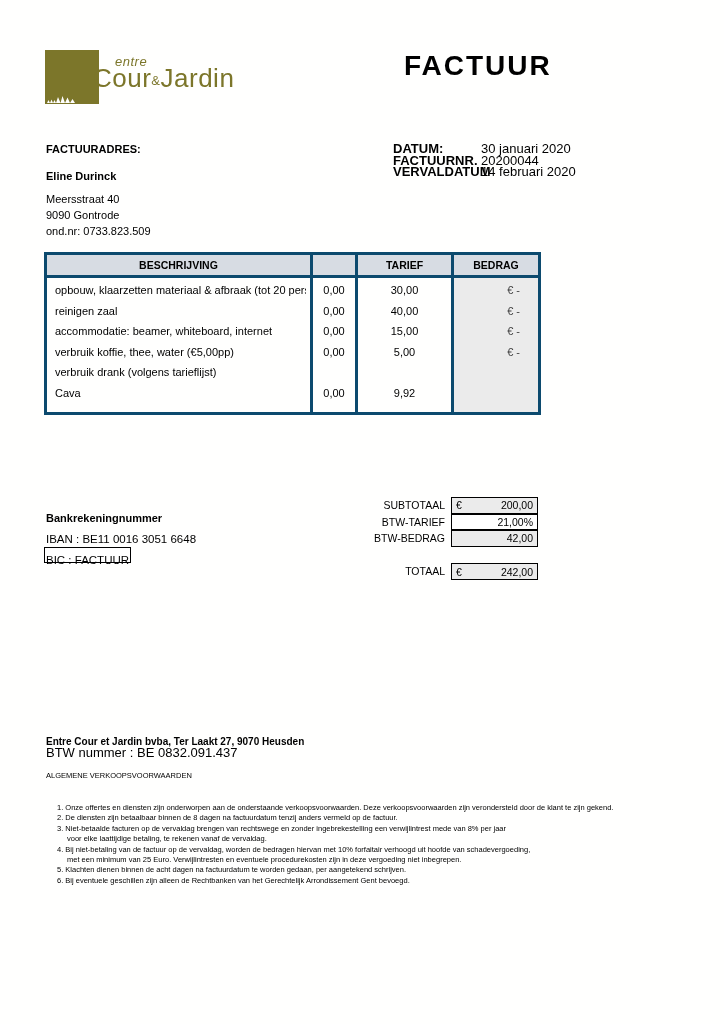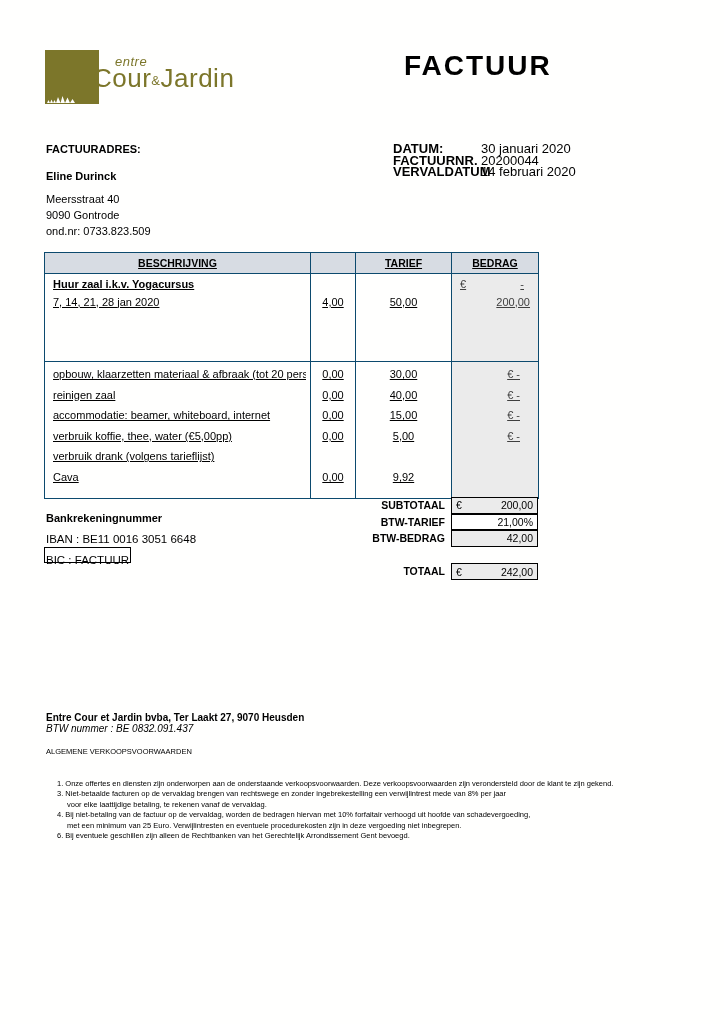--- a/index.html
+++ b/index.html
@@ -34,59 +34,59 @@
   .meta{position:absolute;left:368px;top:143px;font-size:13px;margin-left:25px;}
   .meta-row{display:flex;line-height:11.5px;}
   .meta-label{width:88px;font-weight:bold;}
   .meta-value{}
   
   .inv-table{
     position:absolute;left:44px;top:252px;
     border-collapse:collapse;table-layout:fixed;width:494px;
     font-size:11px;
   }
-  .inv-table td,.inv-table th{border:1px solid #0c4a6e;padding:4px;vertical-align:top;box-sizing:border-box;text-decoration:underline;}
+  .inv-table td,.inv-table th{border:3px solid #0c4a6e;padding:4px;vertical-align:top;box-sizing:border-box;}
   .inv-table th{
     height:17px;background:#d7dce3;
     font-size:10.5px;font-weight:bold;text-align:center;vertical-align:middle;
   }
   .col-desc{width:266px;} .col-qty{width:45px;} .col-rate{width:96px;} .col-amt{width:87px;}
   .cell-amt{background:#ebebeb;color:#3f3f3f;}
   .b1 td{height:88px;}
   .b2 td{height:137px;}
   .b1 .ln{height:17.5px;line-height:17.5px;overflow:hidden;}
   .b2 .ln{height:20.6px;line-height:20.6px;overflow:hidden;}
   .b1 td, .b2 td{padding-top:2px;}
   .ln-desc{padding-left:4px;padding-right:2px;white-space:nowrap;}
   .ln-bold{font-weight:bold;}
   .ln-center{text-align:center;}
   .ln-right{text-align:right;padding-right:14px;}
   .ln-amt-split{display:flex;justify-content:space-between;padding:0 10px 0 4px;}
   .ln-amt-num{text-align:right;padding-right:4px;}
   
   .totals{position:absolute;left:44px;top:497px;width:494px;font-size:10.5px;}
   .t-row{display:flex;align-items:stretch;height:16.6px;}
-  .t-label{width:401px;text-align:right;padding-right:6px;font-weight:bold;line-height:16.6px;}
+  .t-label{width:401px;text-align:right;padding-right:6px;font-weight:normal;line-height:16.6px;}
   .t-box{
     width:87px;box-sizing:border-box;border:1px solid #000;
     display:flex;justify-content:space-between;align-items:center;
     padding:0 4px;background:#fff;
   }
   .t-box.filled{background:#ebebeb;}
   .t-sym{}
   .t-val{margin-left:auto;}
   .t-val.bold{font-weight:normal;}
   
   .bank{position:absolute;left:46px;top:512px;font-size:11.5px;}
   .bank-head{font-size:11px;font-weight:bold;margin-bottom:9px;}
   .bank-line{margin-bottom:9px;}
   
   .footer{position:absolute;left:46px;top:712px;width:620px;}
-  .f-company{font-size:10px;font-weight:bold;line-height:12px;}
-  .f-vat{font-size:10px;line-height:10px;font-style:italic;}
+  .f-company{font-size:10px;font-weight:bold;line-height:12px;margin-top:24px;}
+  .f-vat{font-size:13px;line-height:10px;}
   .f-terms-head{font-size:7.5px;margin-top:13px;}
   .terms{margin-left:11px;font-size:7.5px;line-height:10.4px;width:560px;margin-top:23px;}
   .terms-item{padding-left:10px;text-indent:-10px;white-space:pre-line;}
 </style>
 </head>
 <body>
 
 <div class="page">
 
   <div class="logo">
@@ -133,41 +133,20 @@
         <col class="col-rate">
         <col class="col-amt">
     </colgroup>
     <tbody>
         <tr>
       <th>BESCHRIJVING</th>
       <th></th>
       <th>TARIEF</th>
       <th>BEDRAG</th>
     </tr>
-    <tr class="b1">
-      <td>
-        <div class="ln ln-desc ln-bold">Huur zaal i.k.v. Yogacursus</div>
-        <div class="ln ln-desc">7, 14, 21, 28 jan 2020</div>
-      </td>
-      <td>
-        <div class="ln ln-center"></div>
-        <div class="ln ln-center">4,00</div>
-      </td>
-      <td>
-        <div class="ln ln-center"></div>
-        <div class="ln ln-center">50,00</div>
-      </td>
-      <td class="cell-amt">
-        <div class="ln ln-amt-split">
-          <span>€</span>
-          <span>-</span>
-        </div>
-        <div class="ln ln-amt-num">200,00</div>
-      </td>
-    </tr>
     <tr class="b2">
       <td>
         <div class="ln ln-desc">opbouw, klaarzetten materiaal &amp; afbraak (tot 20 personen)</div>
         <div class="ln ln-desc">reinigen zaal</div>
         <div class="ln ln-desc">accommodatie: beamer, whiteboard, internet</div>
         <div class="ln ln-desc">verbruik koffie, thee, water (€5,00pp)</div>
         <div class="ln ln-desc">verbruik drank (volgens tarieflijst)</div>
         <div class="ln ln-desc">Cava</div>
       </td>
       <td>
@@ -240,21 +219,23 @@
     <div class="bank-line">IBAN : BE11 0016 3051 6648</div>
     <div class="bank-line">BIC : FACTUUR</div>
   </div>
 
   <div class="footer">
     <div class="f-company">Entre Cour et Jardin bvba, Ter Laakt 27, 9070 Heusden</div>
     <div class="f-vat">BTW nummer : BE 0832.091.437</div>
     <div class="f-terms-head">ALGEMENE VERKOOPSVOORWAARDEN</div>
     <div class="terms">
       <div class="terms-item">1. Onze offertes en diensten zijn onderworpen aan de onderstaande verkoopsvoorwaarden. Deze verkoopsvoorwaarden zijn verondersteld door de klant te zijn gekend.</div>
+      <div class="terms-item">2. De diensten zijn betaalbaar binnen de 8 dagen na factuurdatum tenzij anders vermeld op de factuur.</div>
       <div class="terms-item">3. Niet-betaalde facturen op de vervaldag brengen van rechtswege en zonder ingebrekestelling een verwijlintrest mede van 8% per jaar
 voor elke laattijdige betaling, te rekenen vanaf de vervaldag.</div>
       <div class="terms-item">4. Bij niet-betaling van de factuur op de vervaldag, worden de bedragen hiervan met 10% forfaitair verhoogd uit hoofde van schadevergoeding,
 met een minimum van 25 Euro. Verwijlintresten en eventuele procedurekosten zijn in deze vergoeding niet inbegrepen.</div>
+      <div class="terms-item">5. Klachten dienen binnen de acht dagen na factuurdatum te worden gedaan, per aangetekend schrijven.</div>
       <div class="terms-item">6. Bij eventuele geschillen zijn alleen de Rechtbanken van het Gerechtelijk Arrondissement Gent bevoegd.</div>
     </div>
   </div>
 
 </div>
 
 </body></html>

